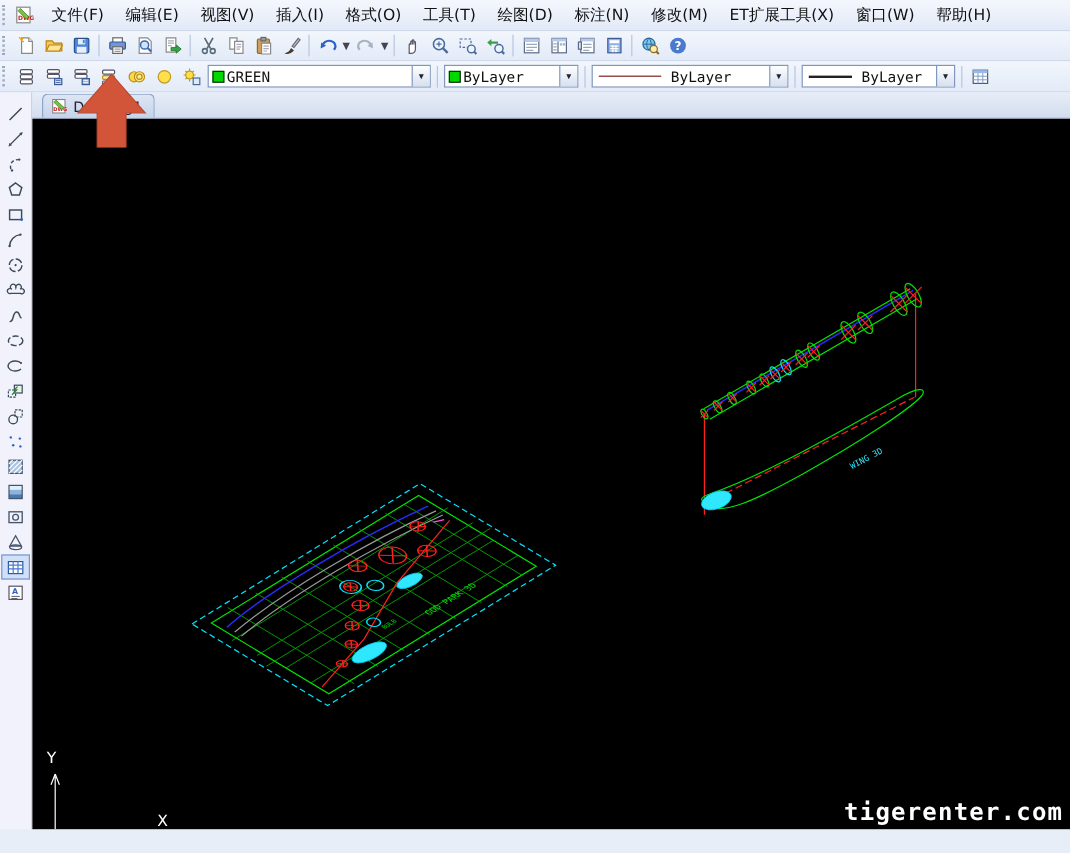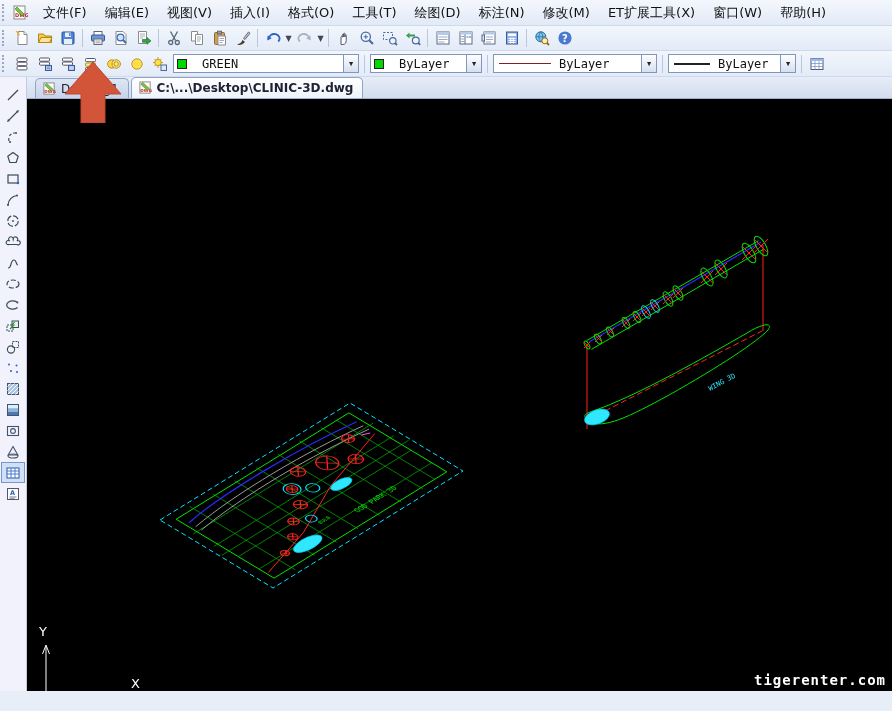--- a/index.html
+++ b/index.html
@@ -23,21 +23,21 @@
   .tbrow { display:flex; align-items:center; background:linear-gradient(#f2f6fc,#e3ebf8); border-bottom:1px solid #cfd9ec; }
   .tb1 { height:25px; } .tb2 { height:26px; }
   .ti { width:23px; height:22px; display:flex; align-items:center; justify-content:center; border:1px solid transparent; }
   .i16 { width:16px; height:16px; display:block; }
   .sep { width:1px; height:18px; background:#b9c6de; margin:0 3px; }
   .caret { font-size:8px; color:#445; width:9px; text-align:center; }
 
   
   .combo { height:19px; background:#fff; border:1px solid #8096bd; display:flex; align-items:center;
     font-family:"DejaVu Sans Mono", monospace; font-size:12px; margin:0 2px; }
-  .combo .val { flex:1; padding:0 15px; white-space:nowrap; overflow:hidden; }
+  .combo .val { flex:1; padding:0 2px; white-space:nowrap; overflow:hidden; }
   .combo .dbtn { width:15px; height:100%; background:linear-gradient(#fdfefe,#d7e0ef); border-left:1px solid #8096bd;
     display:flex; align-items:center; justify-content:center; font-size:7px; color:#223; }
   .swatch { width:10px; height:10px; background:#00d800; border:1px solid #222; margin-left:3px; flex:0 0 auto; }
   .ltline { height:1px; background:#7c2222; width:52px; margin-left:5px; flex:0 0 auto; }
   .lwline { height:2px; background:#222; width:36px; margin-left:5px; flex:0 0 auto; }
 
   
   .body { display:flex; height:614px; }
   .leftbar { width:27px; background:#f1f2fc; border-right:1px solid #c3cade; padding-top:7px;
     display:flex; flex-direction:column; align-items:center; }
@@ -46,21 +46,21 @@
   .tabrow { height:22px; background:linear-gradient(#e7edf8,#d3ddee); display:flex; align-items:flex-end; padding-left:8px; gap:2px; border-bottom:1px solid #9fb0cc; }
   .tab { display:flex; align-items:center; gap:4px; height:20px; padding:0 9px 0 6px; font-size:12px;
     border:1px solid #8ea4c8; border-bottom:none; border-radius:5px 5px 0 0; background:linear-gradient(#dde6f4,#c6d3e9); color:#223; white-space:nowrap; }
   .tab.active { background:linear-gradient(#ffffff,#eef3fb); font-weight:bold; height:21px; }
   .dwgic { width:15px; height:14px; }
 
   
   .canvas { position:relative; flex:1; background:#000; overflow:hidden; }
   .cad { position:absolute; left:0; top:0; }
   .watermark { position:absolute; right:6px; bottom:3px; color:#fff; font-family:"DejaVu Sans Mono", monospace;
-    font-weight:bold; font-size:14px; letter-spacing:1px; }
+    font-weight:bold; font-size:20px; letter-spacing:1px; }
 
   
   .gn { stroke:#00e400; fill:none; stroke-width:1; }
   .gnt{ stroke:#00b400; fill:none; stroke-width:0.7; }
   .cyd{ stroke:#00e5ff; fill:none; stroke-width:1; stroke-dasharray:5 3; }
   .cy { stroke:#00e5ff; fill:none; stroke-width:1; }
   .cyf{ fill:#2fe8ff; stroke:#00c8e8; stroke-width:0.6; }
   .rd { stroke:#ff2020; fill:none; stroke-width:1; }
   .bl { stroke:#2a2aff; fill:none; stroke-width:1.2; }
   .gy { stroke:#9a9a9a; fill:none; stroke-width:1; }
@@ -482,28 +482,20 @@
     <div class="rightcol">
 
       <div class="tabrow">
         <div class="tab">
           <svg class="dwgic" viewBox="0 0 16 15">
               <rect x="2" y="1" width="11" height="12" fill="#fff" stroke="#888"></rect>
               <text x="2.5" y="11.5" font-size="4.5" fill="#c22" font-weight="bold">DWG</text>
               <path d="M5 1.5 L12 8 L10 10 L3 3.5 Z" fill="#7ac043" stroke="#3a7a1a" stroke-width="0.6"></path>
             </svg>
           <span>Drawing1</span>
-        </div>
-        <div class="tab active">
-          <svg class="dwgic" viewBox="0 0 16 15">
-              <rect x="2" y="1" width="11" height="12" fill="#fff" stroke="#888"></rect>
-              <text x="2.5" y="11.5" font-size="4.5" fill="#c22" font-weight="bold">DWG</text>
-              <path d="M5 1.5 L12 8 L10 10 L3 3.5 Z" fill="#7ac043" stroke="#3a7a1a" stroke-width="0.6"></path>
-            </svg>
-          <span>C:\...\Desktop\CLINIC-3D.dwg</span>
         </div>
       </div>
 
       <div class="canvas">
         <svg class="cad" width="864" height="592" viewBox="0 0 864 592">
 
           <g transform="matrix(0.8636 -0.5318 0.9417 0.5667 133 421)">
             <rect x="0" y="0" width="220" height="120" class="cyd" vector-effect="non-scaling-stroke"></rect>
             <rect x="10" y="8" width="200" height="104" class="gn" vector-effect="non-scaling-stroke"></rect>
             <path class="gnt" vector-effect="non-scaling-stroke" d="M30 4V116 M55 6V114 M80 6V114 M105 6V114 M130 6V114 M155 6V114 M180 6V114 M196 8V112"></path>

